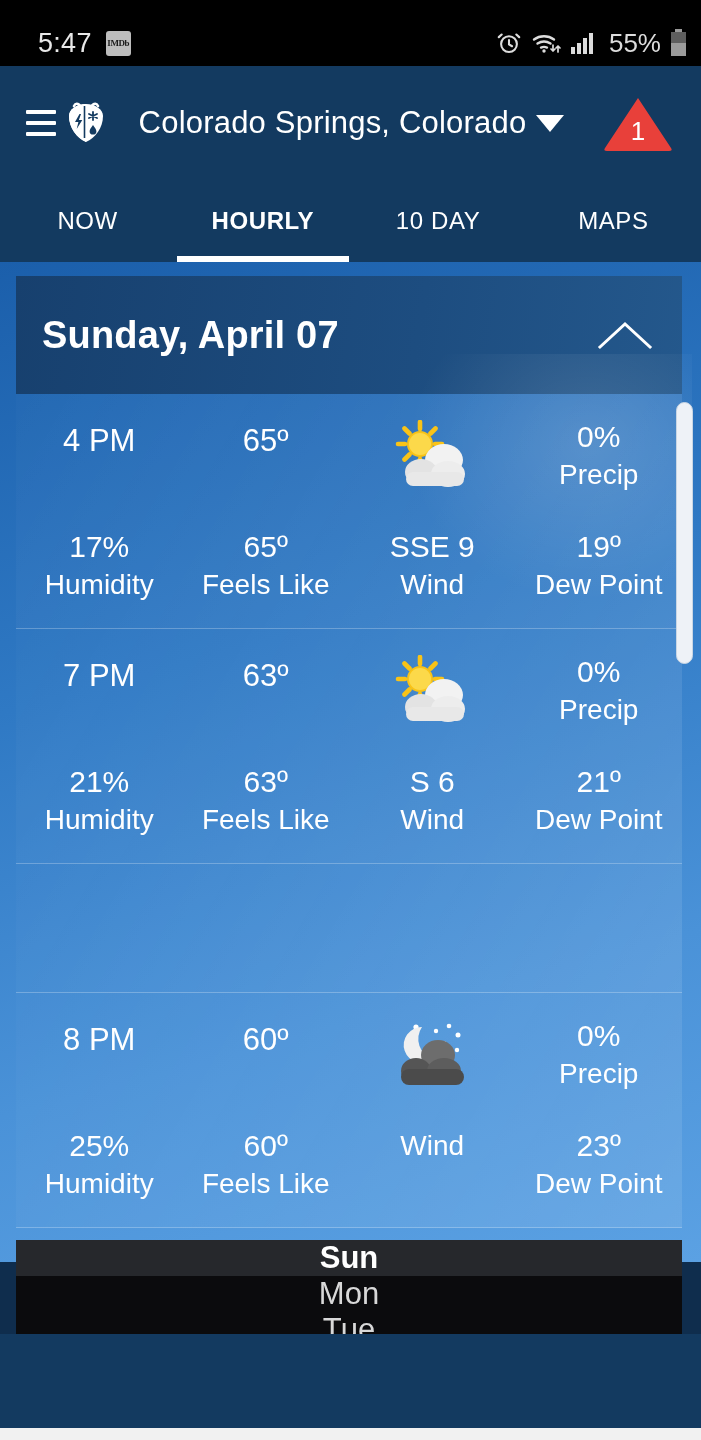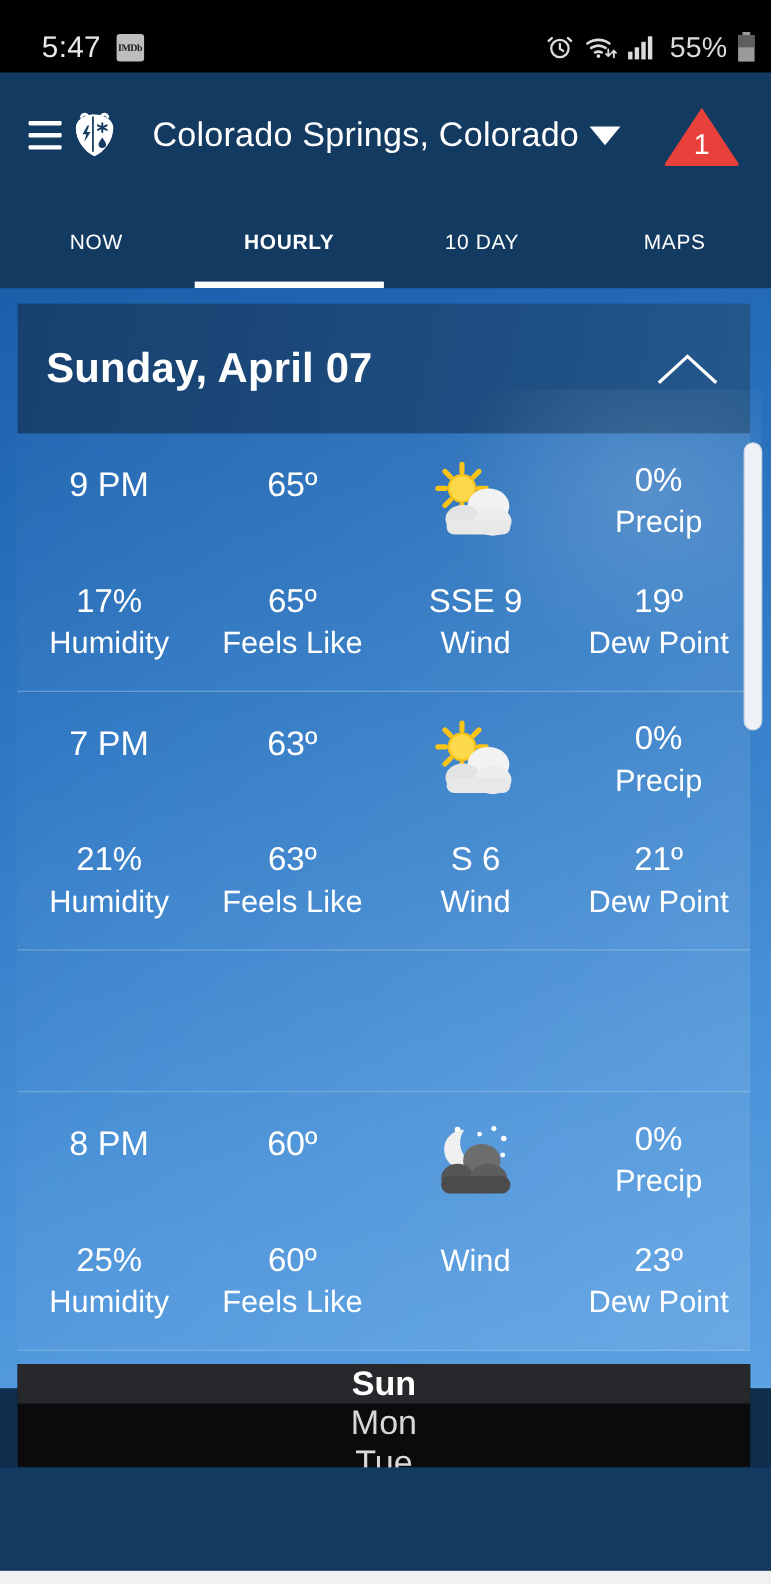--- a/index.html
+++ b/index.html
@@ -44,21 +44,21 @@
   .alert-badge .tri { position:absolute; inset:0; }
   .alert-badge .num { position:relative; color:#fff; font-size:26px; top:8px; }
 
   
   .tabs {
     position:absolute; top:160px; left:0; width:701px; height:82px;
     background:#133a60; display:flex;
   }
   .tab {
     flex:1; display:flex; align-items:center; justify-content:center;
-    color:#fff; font-size:19px; letter-spacing:.6px; position:relative; cursor:pointer;
+    color:#fff; font-size:24px; letter-spacing:.6px; position:relative; cursor:pointer;
   }
   .tab.active { font-weight:bold; }
   .tab.active::after {
     content:""; position:absolute; bottom:0; left:50%; transform:translateX(-50%);
     width:172px; height:6px; background:#fff;
   }
 
   
   .body {
     position:absolute; top:242px; left:0; width:701px; height:1000px;
@@ -202,21 +202,21 @@
       <div class="day-header">
         <span class="day-title">Sunday, April 07</span>
         <svg class="chev-up" viewBox="0 0 62 40">
           <path d="M6 32 L31 9 L56 32" stroke="#fff" stroke-width="3" fill="none" stroke-linecap="square"></path>
         </svg>
       </div>
 
       <div class="hour-row">
         <div class="glow"></div>
         <div class="line top">
-          <div class="cell big">9 PM</div>
+          <div class="cell big">4 PM</div>
           <div class="cell big">65º</div>
           <div class="icon-cell">
             <svg width="92" height="78" viewBox="0 0 92 78">
               <g>
                 <circle cx="34" cy="24" r="13" fill="#f9c317"></circle>
                 <g stroke="#f9c317" stroke-width="4.6" stroke-linecap="round">
                   <path d="M34 2v7M34 39v7M12 24h7M49 24h7M18.5 8.5l5 5M44.5 34.5l5 5M49.5 8.5l-5 5M23.5 34.5l-5 5"></path>
                 </g>
                 <circle cx="34" cy="24" r="11" fill="#fcd94a"></circle>
               </g>

